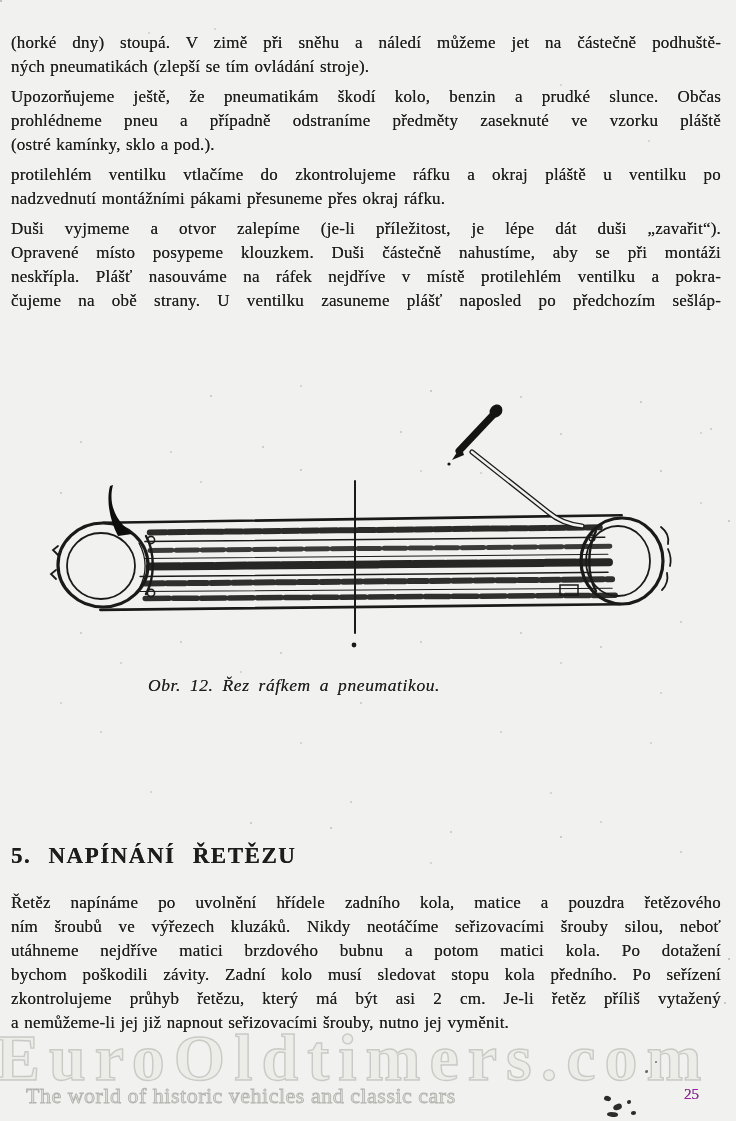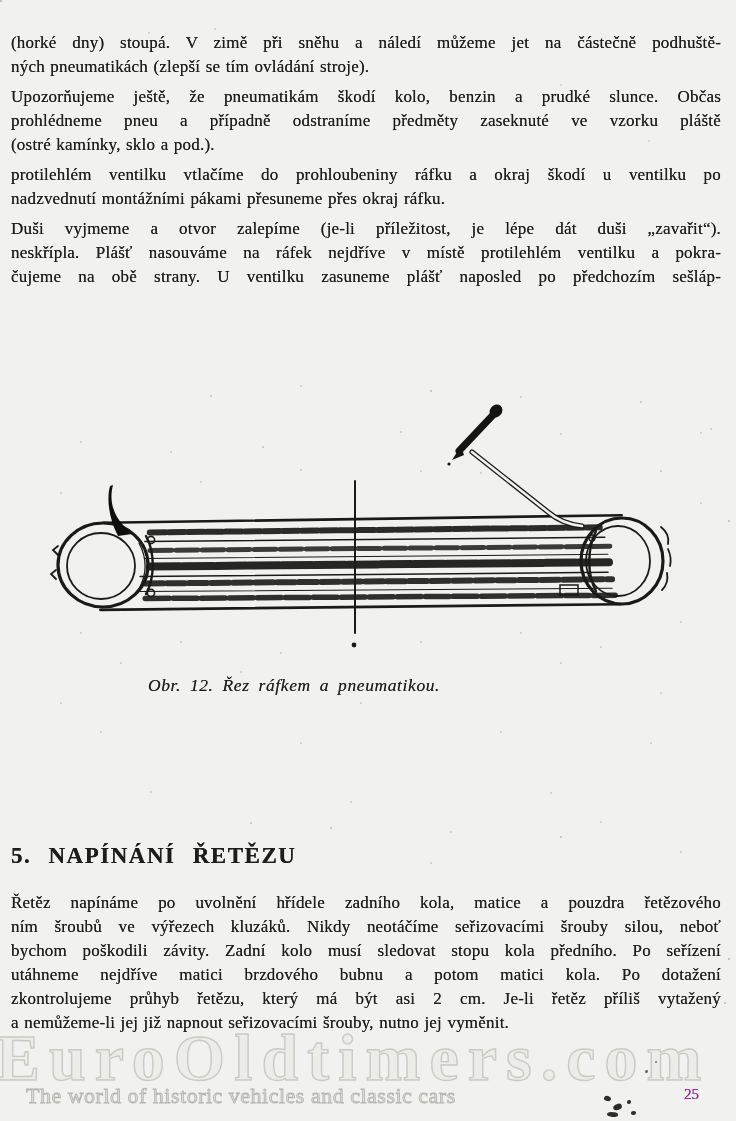--- a/index.html
+++ b/index.html
@@ -105,25 +105,26 @@
     <div class="para">
         <div class="line">(horké dny) stoupá. V zimě při sněhu a náledí můžeme jet na částečně podhuště-</div>
         <div class="line last">ných pneumatikách (zlepší se tím ovládání stroje).</div>
       </div>
     <div class="para">
         <div class="line">Upozorňujeme ještě, že pneumatikám škodí kolo, benzin a prudké slunce. Občas</div>
         <div class="line">prohlédneme pneu a případně odstraníme předměty zaseknuté ve vzorku pláště</div>
         <div class="line last">(ostré kamínky, sklo a pod.).</div>
       </div>
     <div class="para">
-        <div class="line">protilehlém ventilku vtlačíme do prohloubeniny ráfku a okraj škodí u ventilku po</div>
+        <div class="line">protilehlém ventilku vtlačíme do zkontrolujeme ráfku a okraj pláště u ventilku po</div>
         <div class="line last">nadzvednutí montážními pákami přesuneme přes okraj ráfku.</div>
       </div>
     <div class="para">
         <div class="line">Duši vyjmeme a otvor zalepíme (je-li příležitost, je lépe dát duši „zavařit“).</div>
+        <div class="line">Opravené místo posypeme klouzkem. Duši částečně nahustíme, aby se při montáži</div>
         <div class="line">neskřípla. Plášť nasouváme na ráfek nejdříve v místě protilehlém ventilku a pokra-</div>
         <div class="line">čujeme na obě strany. U ventilku zasuneme plášť naposled po předchozím sešláp-</div>
       </div>
   </div>
 
   <svg class="figure-svg" width="736" height="300" viewBox="0 370 736 300">
     <g stroke="#1a1a18" fill="none" stroke-linecap="round">
 
       <g transform="rotate(-0.4 363 563)">
         <line x1="104" y1="521" x2="622" y2="517" stroke-width="2.6"></line>
@@ -182,22 +183,22 @@
   </svg>
 
   <div class="caption">Obr. 12. Řez ráfkem a pneumatikou.</div>
 
   <div class="heading">5. NAPÍNÁNÍ ŘETĚZU</div>
 
   <div class="textblock block-bottom">
     <div class="para">
         <div class="line">Řetěz napínáme po uvolnění hřídele zadního kola, matice a pouzdra řetězového</div>
         <div class="line">ním šroubů ve výřezech kluzáků. Nikdy neotáčíme seřizovacími šrouby silou, neboť</div>
+        <div class="line">utáhneme nejdříve matici brzdového bubnu a potom matici kola. Po dotažení</div>
         <div class="line">bychom poškodili závity. Zadní kolo musí sledovat stopu kola předního. Po seřízení</div>
-        <div class="line">utáhneme nejdříve matici brzdového bubnu a potom matici kola. Po dotažení</div>
         <div class="line">zkontrolujeme průhyb řetězu, který má být asi 2 cm. Je-li řetěz příliš vytažený</div>
         <div class="line last">a nemůžeme-li jej již napnout seřizovacími šrouby, nutno jej vyměnit.</div>
       </div>
   </div>
 
   <div class="watermark">EuroOldtimers.com</div>
   <div class="tagline">The world of historic vehicles and classic cars</div>
 
   <div class="page-number">25</div>
 

